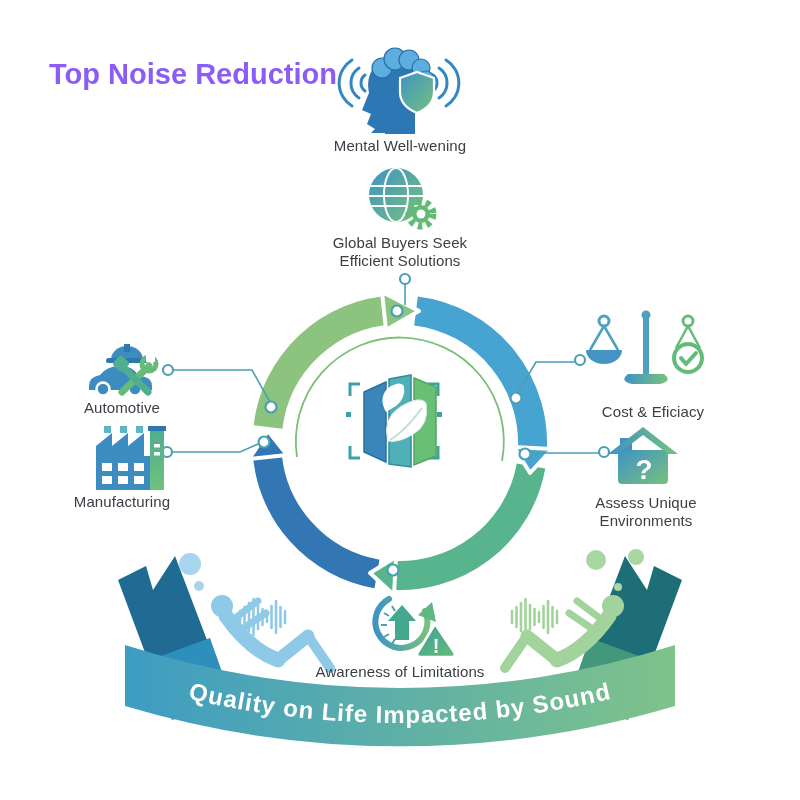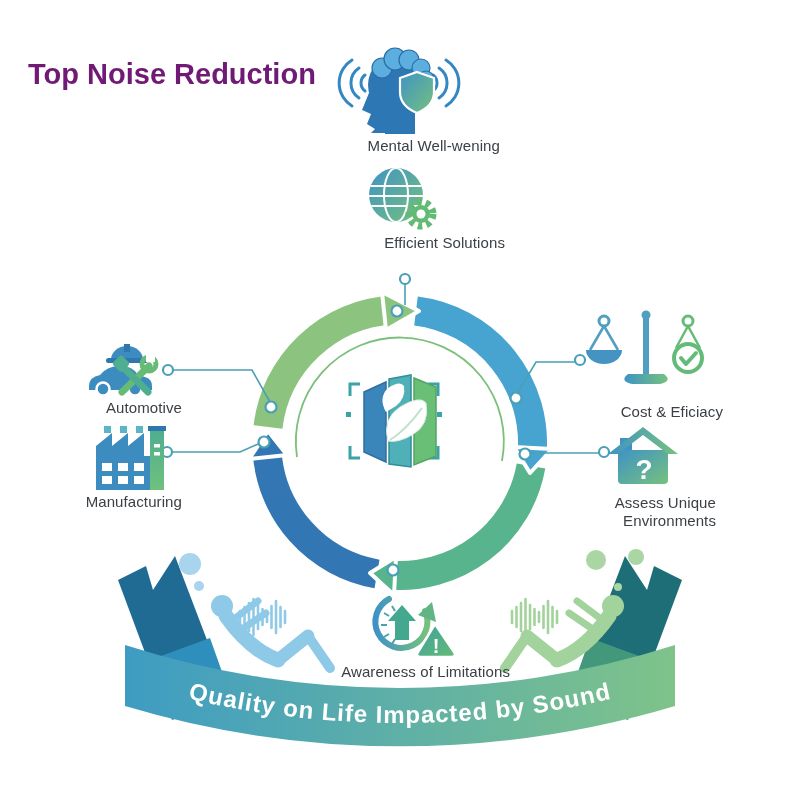--- a/index.html
+++ b/index.html
@@ -1,21 +1,21 @@
 <!DOCTYPE html>
 <html><head>
 <meta charset="utf-8">
 <style>
   html,body{margin:0;padding:0;background:#ffffff;}
   #stage{position:relative;width:800px;height:800px;background:#ffffff;overflow:hidden;
          font-family:"Liberation Sans",sans-serif;}
   #art{position:absolute;left:0;top:0;}
-  .lbl{position:absolute;text-align:right;color:#3b4046;font-size:15px;font-weight:500;
+  .lbl{position:absolute;text-align:center;color:#3b4046;font-size:15px;font-weight:500;
        line-height:18px;letter-spacing:.1px;}
-  .title{position:absolute;left:28px;top:58px;width:330px;text-align:left;color:#701a75;}
+  .title{position:absolute;left:28px;top:58px;width:330px;text-align:center;color:#8b5cf6;}
   .title .t1{font-size:29px;font-weight:700;line-height:32px;white-space:nowrap;}
   .title .t2{font-size:26px;font-weight:400;line-height:30px;white-space:nowrap;}
   .c3{line-height:17.5px;}
 </style>
 </head>
 <body>
 
 <div id="stage">
 
 <svg id="art" width="800" height="800" viewBox="0 0 800 800">
@@ -271,20 +271,21 @@
   </g>
 </svg>
 
 <div class="title">
   <div class="t1">Top Noise Reduction</div>
 </div>
 
 <div class="lbl" style="left:300px;top:137px;width:200px;">Mental Well-wening</div>
 
 <div class="lbl" style="left:295px;top:234px;width:210px;">
+  <div>Global Buyers Seek</div>
   <div>Efficient Solutions</div>
 </div>
 
 <div class="lbl" style="left:62px;top:399px;width:120px;">Automotive</div>
 <div class="lbl" style="left:62px;top:493px;width:120px;">Manufacturing</div>
 
 <div class="lbl" style="left:583px;top:403px;width:140px;">Cost &amp; Eficiacy</div>
 <div class="lbl" style="left:576px;top:494px;width:140px;">
   <div>Assess Unique</div>
   <div>Environments</div>

